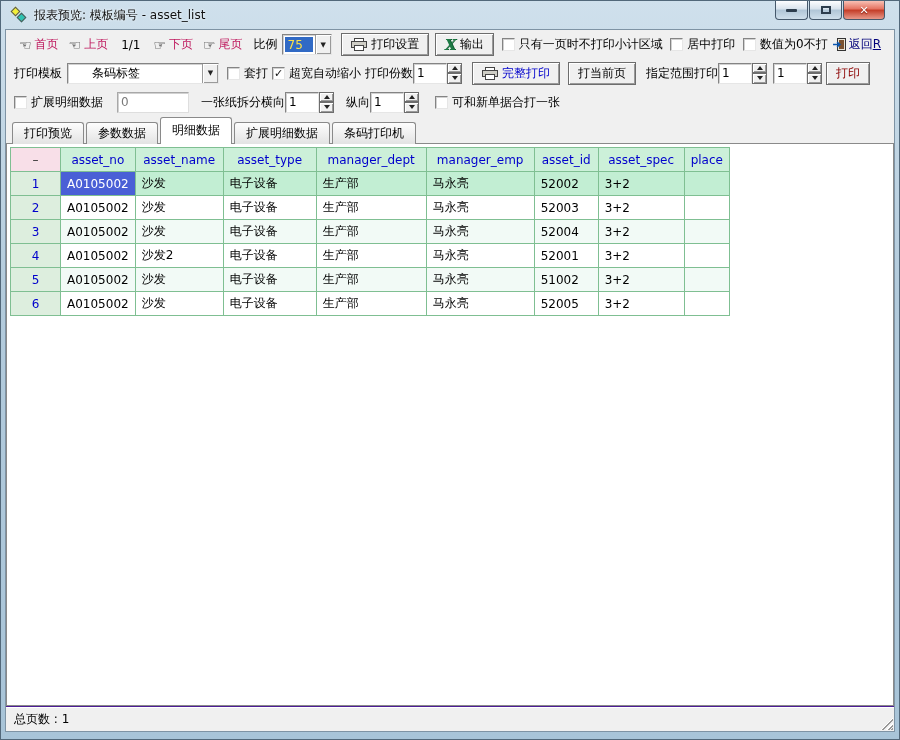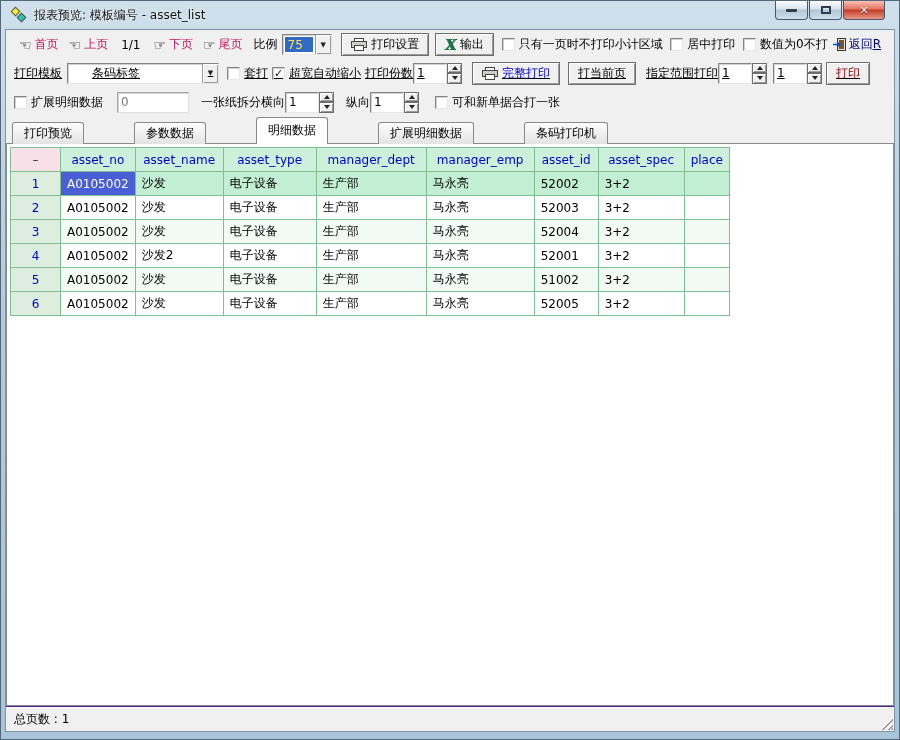--- a/index.html
+++ b/index.html
@@ -21,21 +21,21 @@
          border-radius:0 0 4px 4px; background:linear-gradient(#fdfeff,#d7e2ec 45%,#b0c5d6 50%,#cfdfeb);
          display:flex; align-items:center; justify-content:center; cursor:pointer; }
   .wbtn.close{ width:42px; background:linear-gradient(#f8c0b4,#e4715f 45%,#c33b26 50%,#e8998a); color:#fff; font-weight:bold; font-size:11px; text-shadow:0 1px 1px #7c1406; }
   .glyph-min{ width:11px; height:3px; background:#2d3d4d; border-radius:1px; }
   .glyph-max{ width:10px; height:8px; border:2px solid #2d3d4d; background:transparent; }
 
   
   .client{ height:703px; background:#f0f0f0; border:1px solid #7e93a4; display:flex; flex-direction:column; }
 
   .toolbar{ display:flex; align-items:center; padding:0 8px; flex:0 0 auto; white-space:nowrap; }
-  .tb1{ height:29px; } .tb2{ height:28px;text-decoration:underline; } .tb3{ height:30px; }
+  .tb1{ height:29px; } .tb2{ height:28px; } .tb3{ height:30px; }
 
   .flatbtn{ display:flex; align-items:center; gap:3px; padding:2px 4px; cursor:pointer; border:1px solid transparent; }
   .hand{ font-size:14px; line-height:12px; }
   .lbl{ color:#be185d; }
 
   .btn{ display:inline-flex; align-items:center; justify-content:center; gap:4px; height:23px; padding:0 9px;
         background:#f0f0f0; border:1px solid #6d6d6d;
         box-shadow:inset 1px 1px 0 #ffffff, inset -1px -1px 0 #9a9a9a; cursor:pointer; font-size:12px; }
   .btn.blue-text{ color:#0000cc; }
   .btn.red-text{ color:#8b0000; }
@@ -65,21 +65,21 @@
   .tri-dn{ width:0; height:0; border-left:3px solid transparent; border-right:3px solid transparent; border-top:4px solid #222; }
 
   .excel-x{ font-family:"DejaVu Serif","Liberation Serif",serif; font-weight:bold; font-style:italic; font-size:14px; color:#1e7a45; text-shadow:1px 0 0 #0d5c30; }
 
   .sep{ width:10px; }
   .spacer{ flex:1; }
   .backlink{ color:#00007a; }
   .backlink u{ text-decoration:underline; }
 
   
-  .tabstrip{ height:27px; display:flex; align-items:flex-end; padding:0 0 0 6px; position:relative; z-index:2; flex:0 0 auto;gap:48px; }
+  .tabstrip{ height:27px; display:flex; align-items:flex-end; padding:0 0 0 6px; position:relative; z-index:2; flex:0 0 auto; }
   .tab{ height:22px; line-height:21px; padding:0 11px; margin-right:2px; background:linear-gradient(#fdfdfd,#e3e3e3);
         border:1px solid #8a8a8a; border-bottom:none; border-radius:3px 3px 0 0; cursor:pointer; color:#000; }
   .tab.active{ height:27px; line-height:25px; background:#fff; position:relative; z-index:3; font-weight:normal; }
 
   .tabpage{ flex:1; background:#fff; border:1px solid #8a8a8a; margin:-1px 0 0 0; padding:3px; overflow:hidden; position:relative; z-index:1; }
 
   
   table.grid{ border-collapse:collapse; table-layout:fixed; font-size:12px; }
   .grid th,.grid td{ border:1px solid #7fbf92; height:24px; padding:0 6px; overflow:hidden; white-space:nowrap; font-weight:normal; }
   .grid thead th{ background:#ccf0d9; color:#0000cc; text-align:center; }

